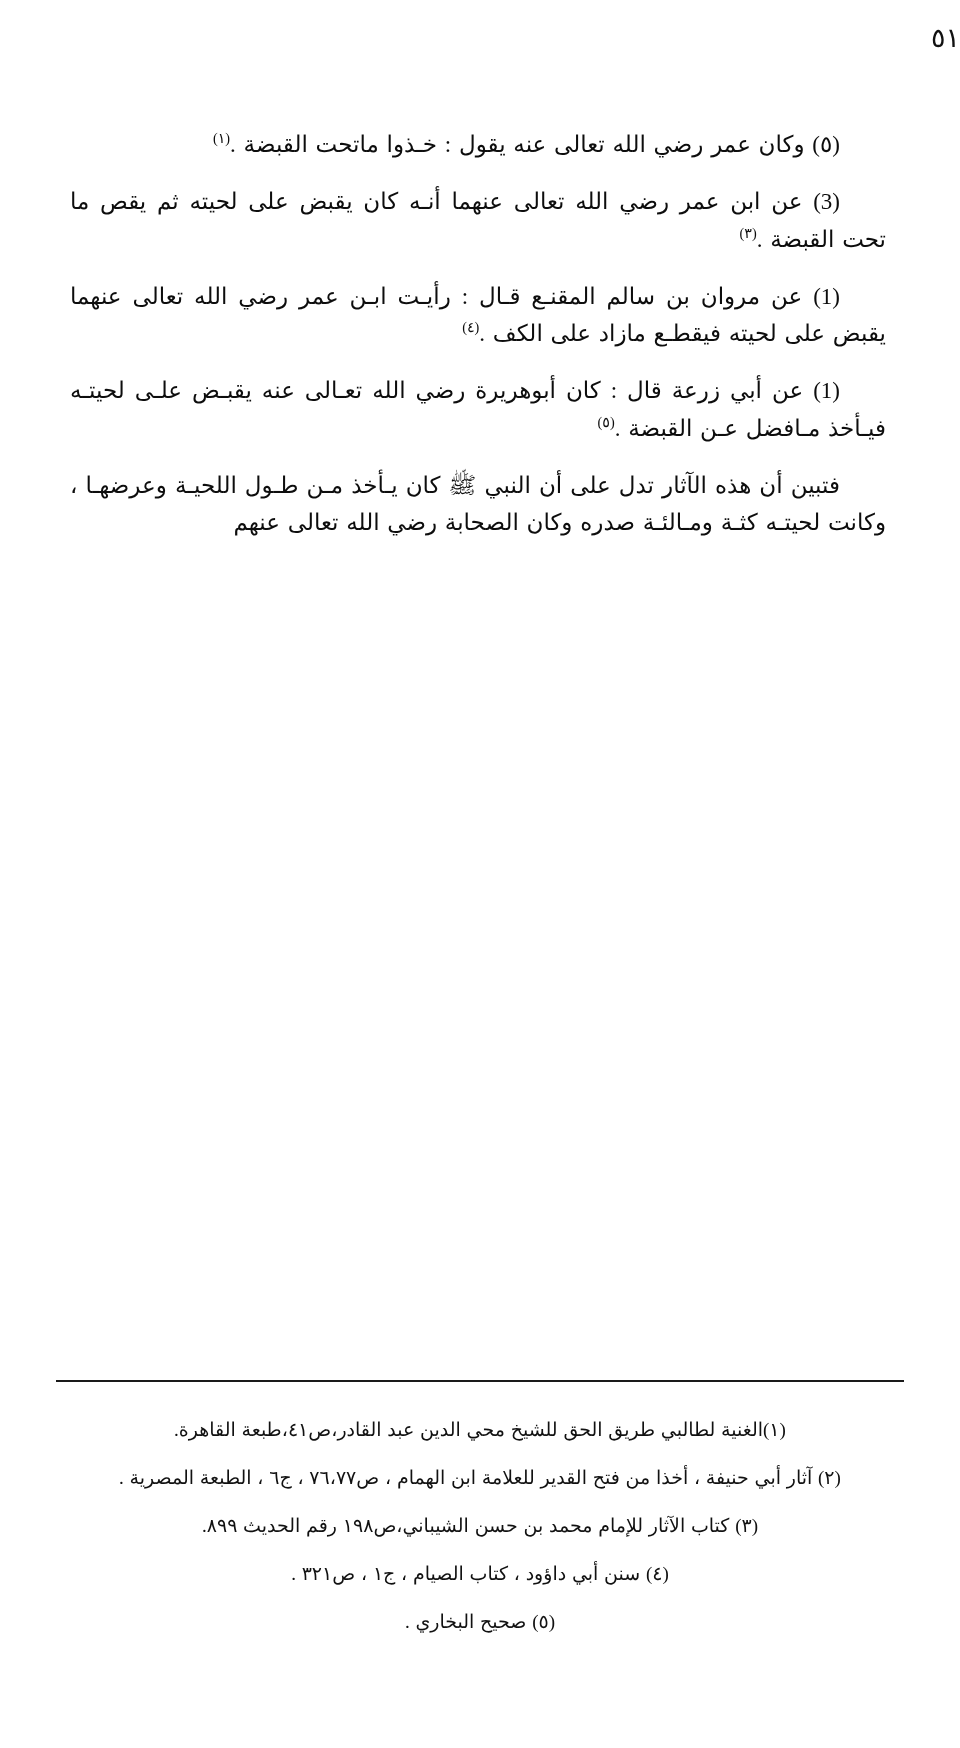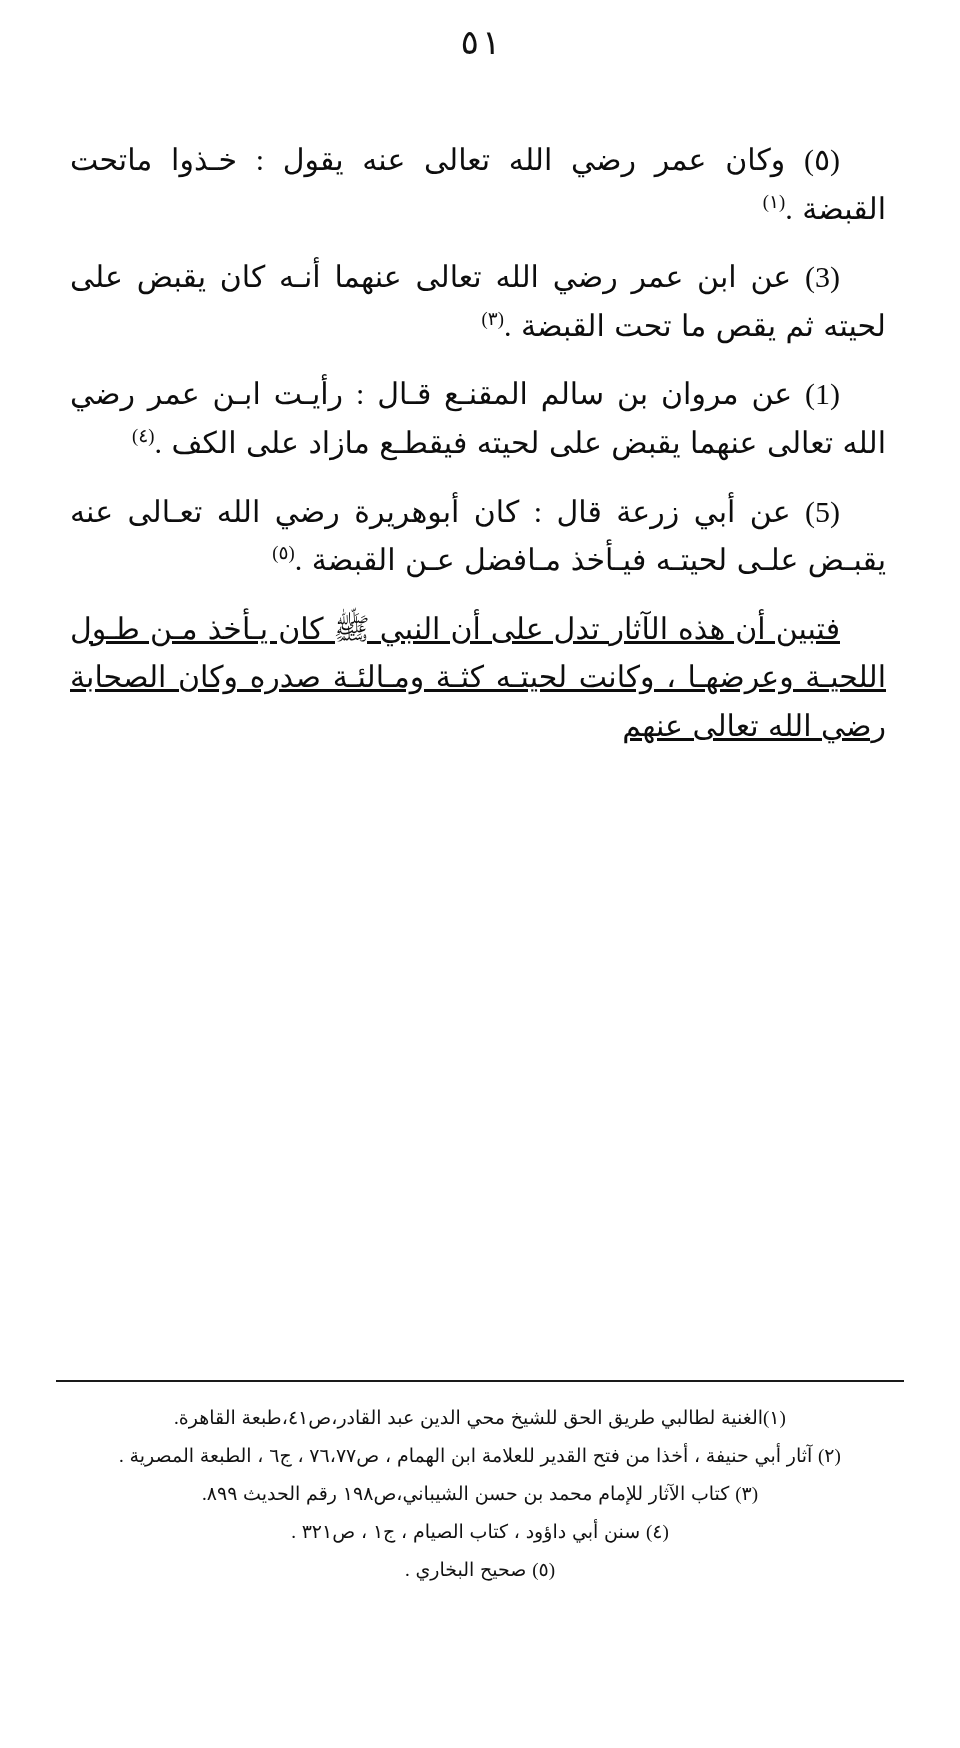--- a/index.html
+++ b/index.html
@@ -16,53 +16,52 @@
     overflow: hidden;
   }
 
   .page {
     position: absolute;
     inset: 0;
     padding: 0;
   }
 
   .page-number {
-    text-align: center;
-    font-size: 34px;
+    text-align: right;
+    font-size: 27px;
     letter-spacing: 2px;
     margin-top: 22px;
     margin-bottom: 0;
     color: #111;
-    font-family: Liberation Mono, monospace;
+    font-family: Liberation Serif, serif;
   }
 
   .body-block {
     margin: 0 74px 0 70px;
     margin-top: 72px;
   }
 
   .para {
-    font-size: 30px;
+    font-size: 23px;
     line-height: 1.62;
     text-align: justify;
     text-align-last: center;
     margin: 0 0 20px 0;
     color: #0d0d0d;
     letter-spacing: 0.2px;
     word-spacing: 2px;
   }
 
   .para.indent-first {
     text-indent: 46px;
     text-align-last: right;
   }
 
   .para.last-center {
     text-align-last: right;
-    text-decoration: underline;
   }
 
   sup.ref {
     font-size: 0.62em;
     vertical-align: super;
     line-height: 0;
   }
 
   .footnote-rule {
     position: absolute;
@@ -77,21 +76,21 @@
     position: absolute;
     left: 54px;
     right: 54px;
     top: 1398px;
     font-size: 19px;
     line-height: 1.68;
     color: #111;
   }
 
   .fn {
-    margin: 4px 0 6px 0;
+    margin: 16px 0 6px 0;
     text-align: justify;
     text-align-last: center;
     word-spacing: 1px;
   }
 
   .fn.two-line {
     text-align-last: center;
   }
 
   .fn-short {
@@ -107,21 +106,21 @@
 
   <div class="body-block">
 
     <p class="para indent-first"><span>(٥) وكان عمر رضي الله تعالى عنه يقول : خـذوا ماتحت القبضة .</span><sup class="ref">(١)</sup></p>
 
 
     <p class="para indent-first"><span>(3) عن ابن عمر رضي الله تعالى عنهما أنـه كان يقبض على لحيته ثم يقص ما تحت القبضة .</span><sup class="ref">(٣)</sup></p>
 
     <p class="para indent-first"><span>(1) عن مروان بن سالم المقنـع قـال : رأيـت ابـن عمر رضي الله تعالى عنهما يقبض على لحيته فيقطـع مازاد على الكف .</span><sup class="ref">(٤)</sup></p>
 
-    <p class="para indent-first"><span>(5) عن أبي زرعة قال : كان أبوهريرة رضي الله تعـالى عنه يقبـض علـى لحيتـه فيـأخذ مـافضل عـن القبضة .</span><sup class="ref">(٥)</sup></p>
+    <p class="para indent-first"><span>(1) عن أبي زرعة قال : كان أبوهريرة رضي الله تعـالى عنه يقبـض علـى لحيتـه فيـأخذ مـافضل عـن القبضة .</span><sup class="ref">(٥)</sup></p>
 
     <p class="para indent-first last-center"><span>فتبين أن هذه الآثار تدل على أن النبي ﷺ كان يـأخذ مـن طـول اللحيـة وعرضهـا ، وكانت لحيتـه كثـة ومـالئـة صدره وكان الصحابة رضي الله تعالى عنهم</span></p>
 
   </div>
 
   <div class="footnote-rule"></div>
 
   <div class="footnotes">
     <p class="fn">(١)الغنية لطالبي طريق الحق للشيخ محي الدين عبد القادر،ص٤١،طبعة القاهرة.</p>
     <p class="fn two-line">(٢) آثار أبي حنيفة ، أخذا من فتح القدير للعلامة ابن الهمام ، ص٧٦،٧٧ ، ج٦ ، الطبعة المصرية .</p>

